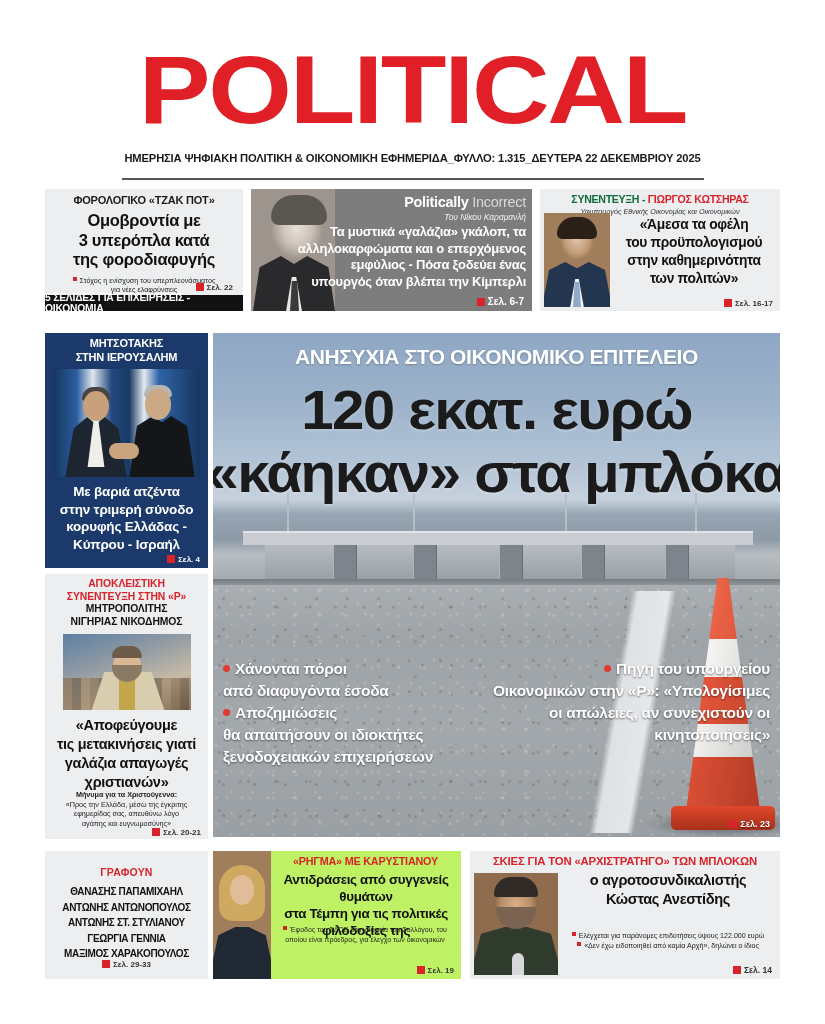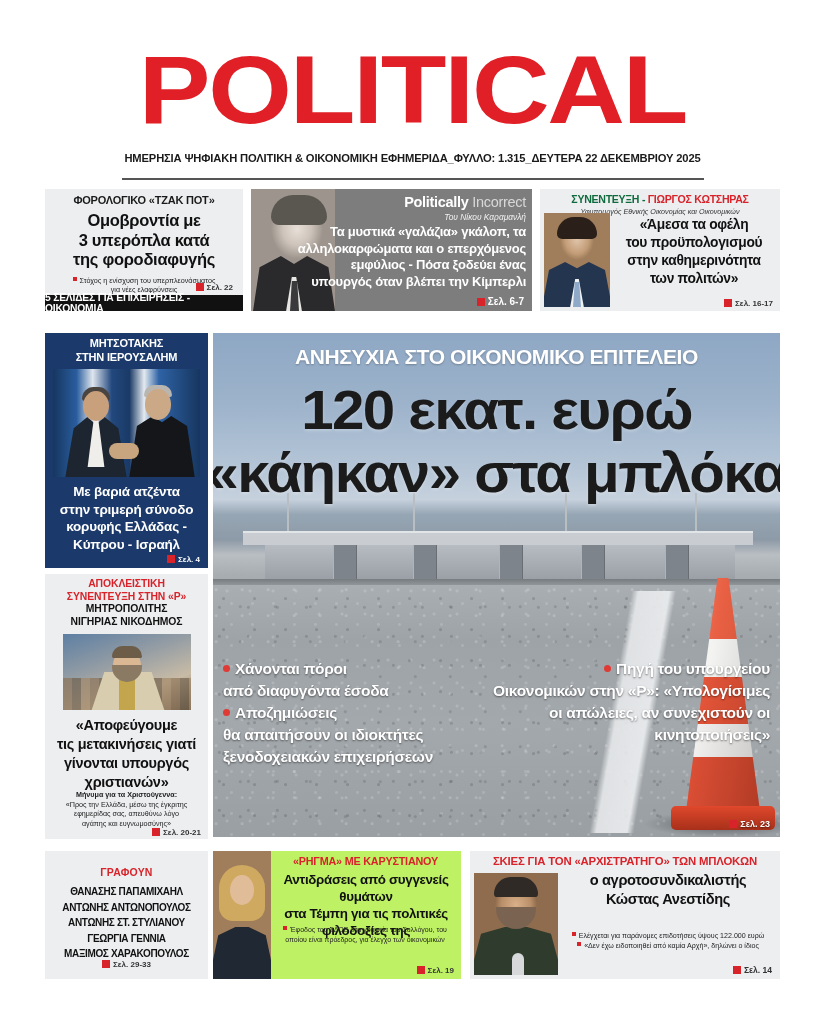--- a/index.html
+++ b/index.html
@@ -927,21 +927,21 @@
       <div class="crowd"></div>
       <div class="robe"></div>
       <div class="stole"></div>
       <div class="face"></div>
       <div class="beard"></div>
       <div class="hairb"></div>
     </div>
     <div id="bish-hl">
       <div>«Αποφεύγουμε</div>
       <div>τις μετακινήσεις γιατί</div>
-      <div>γίνονται υπουργός</div>
+      <div>γαλάζια απαγωγές</div>
       <div>χριστιανών»</div>
     </div>
     <div id="bish-fine">
       <div class="b">Μήνυμα για τα Χριστούγεννα:</div>
       <div>«Προς την Ελλάδα, μέσω της έγκριτης</div>
       <div>εφημερίδας σας, απευθύνω λόγο</div>
       <div>αγάπης και ευγνωμοσύνης»</div>
     </div>
     <div id="bish-ref" class="page-ref">
       <span class="sq"></span><span>Σελ. 20-21</span>

